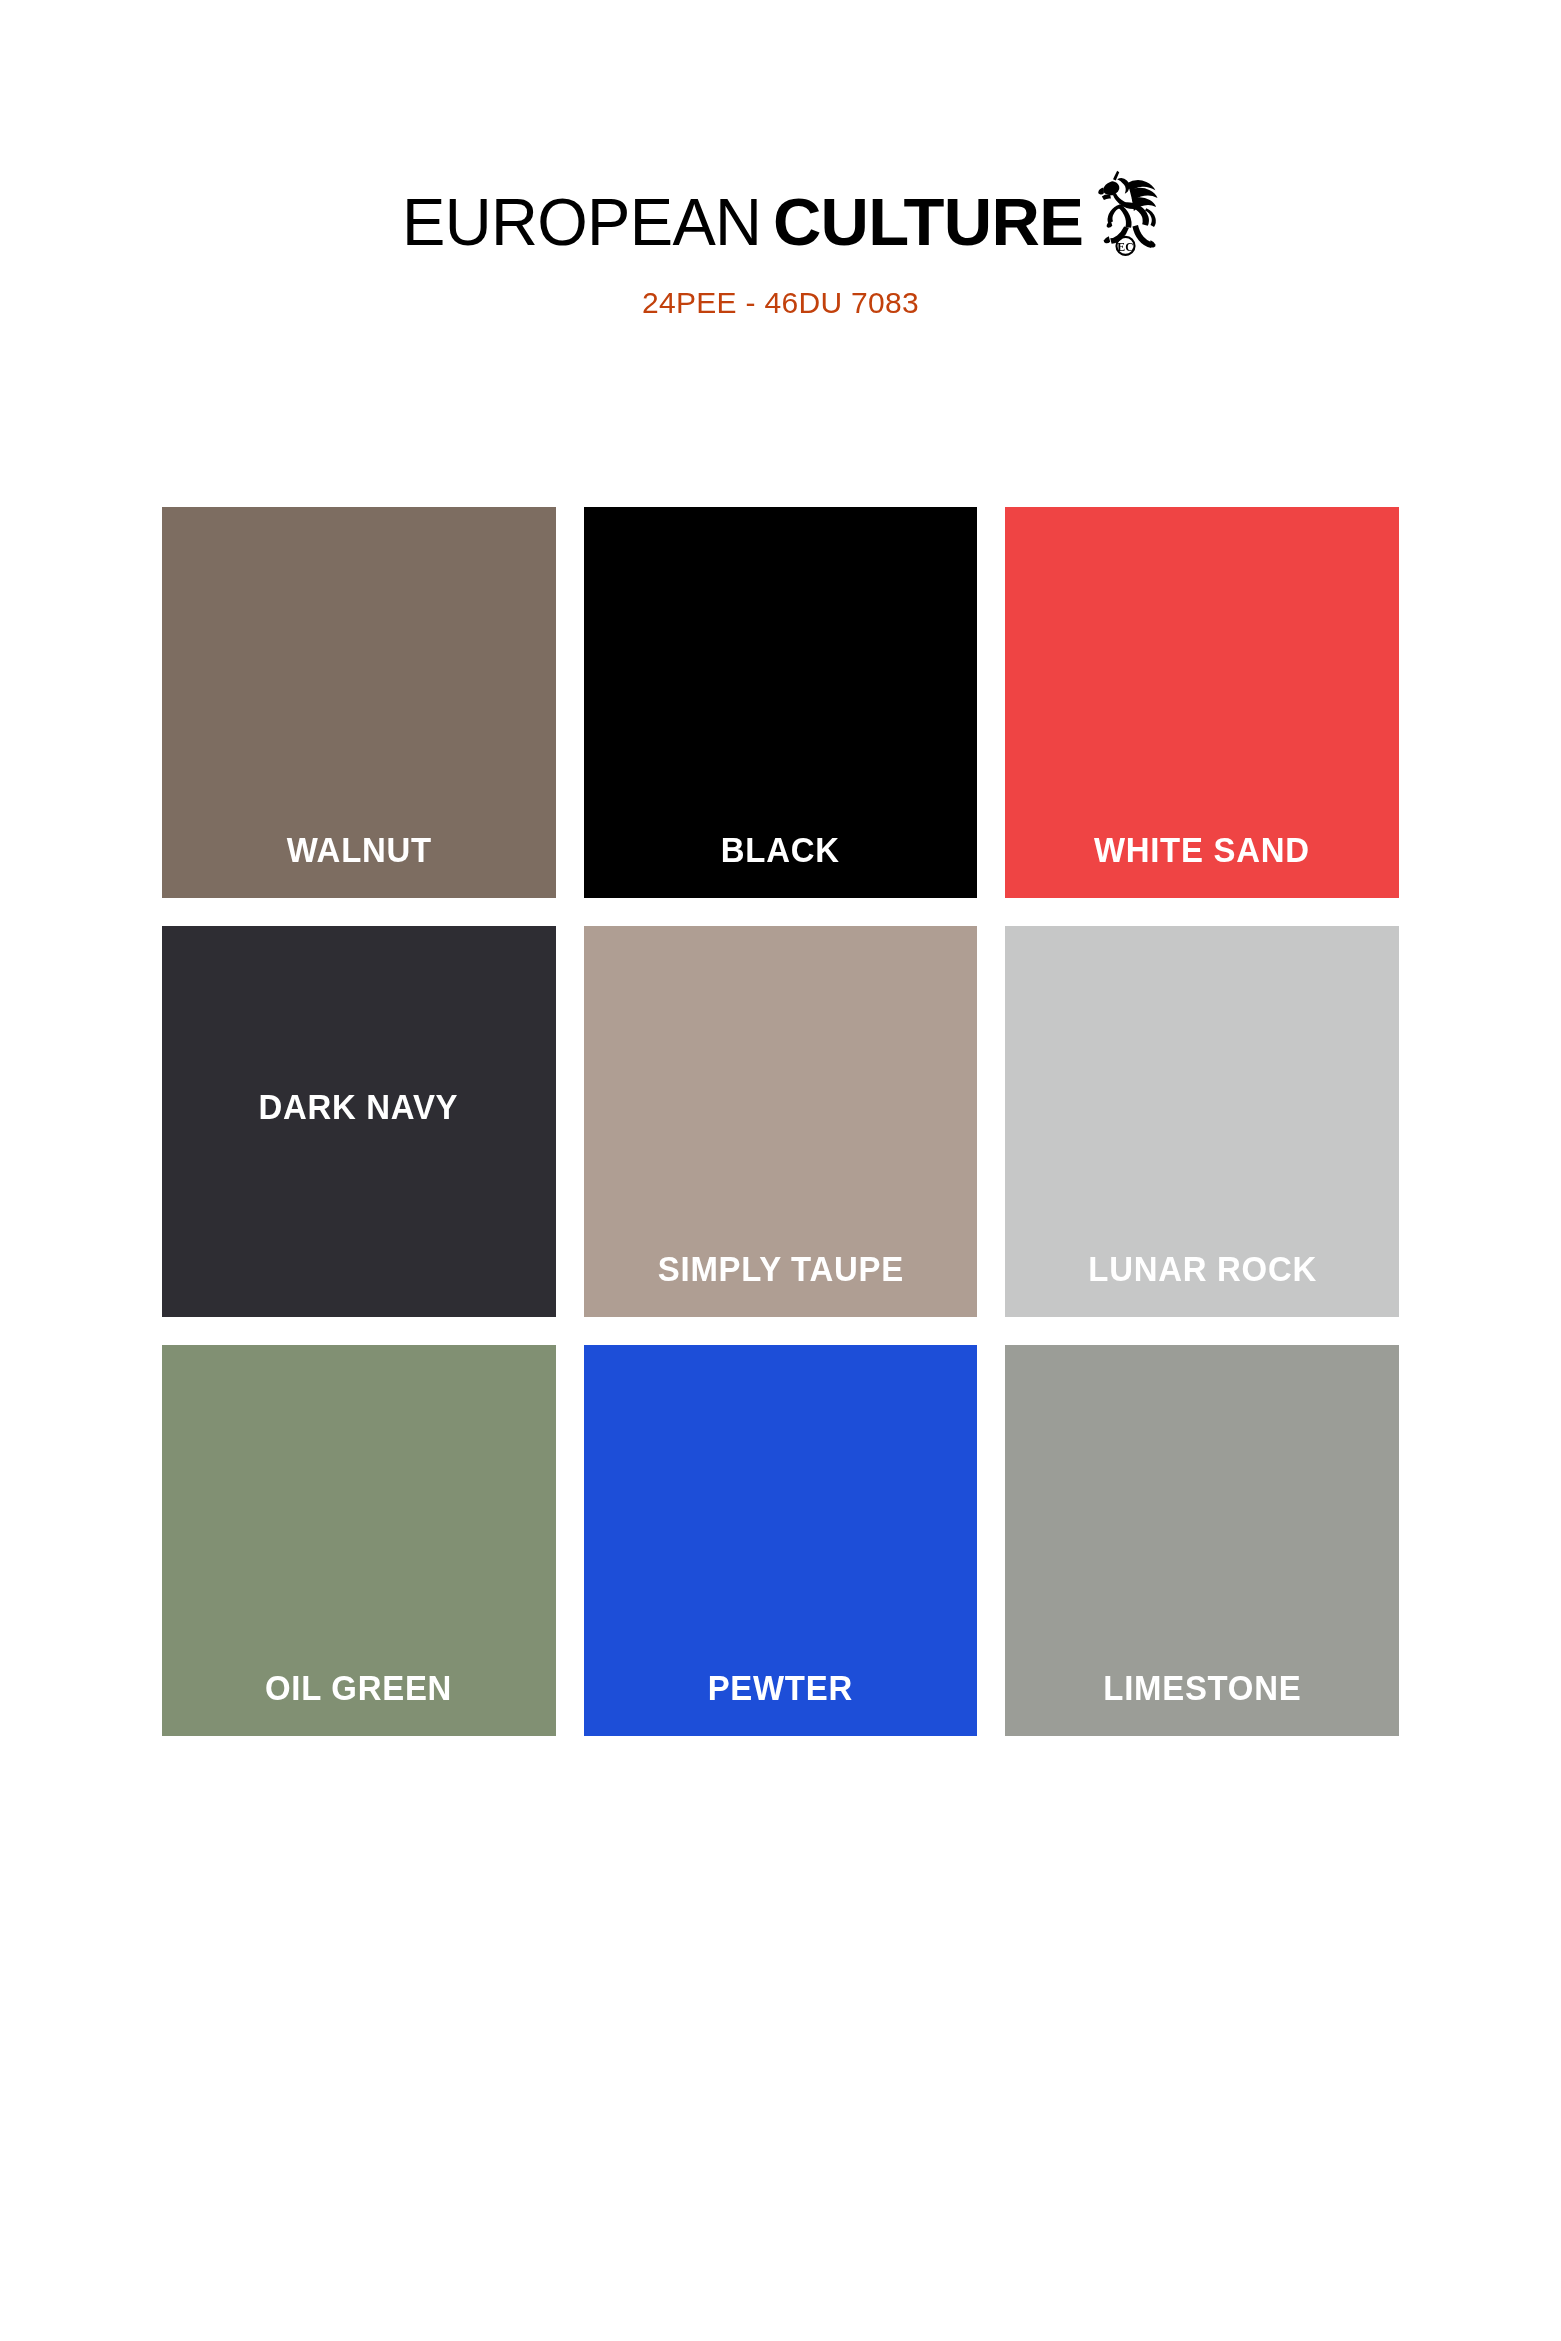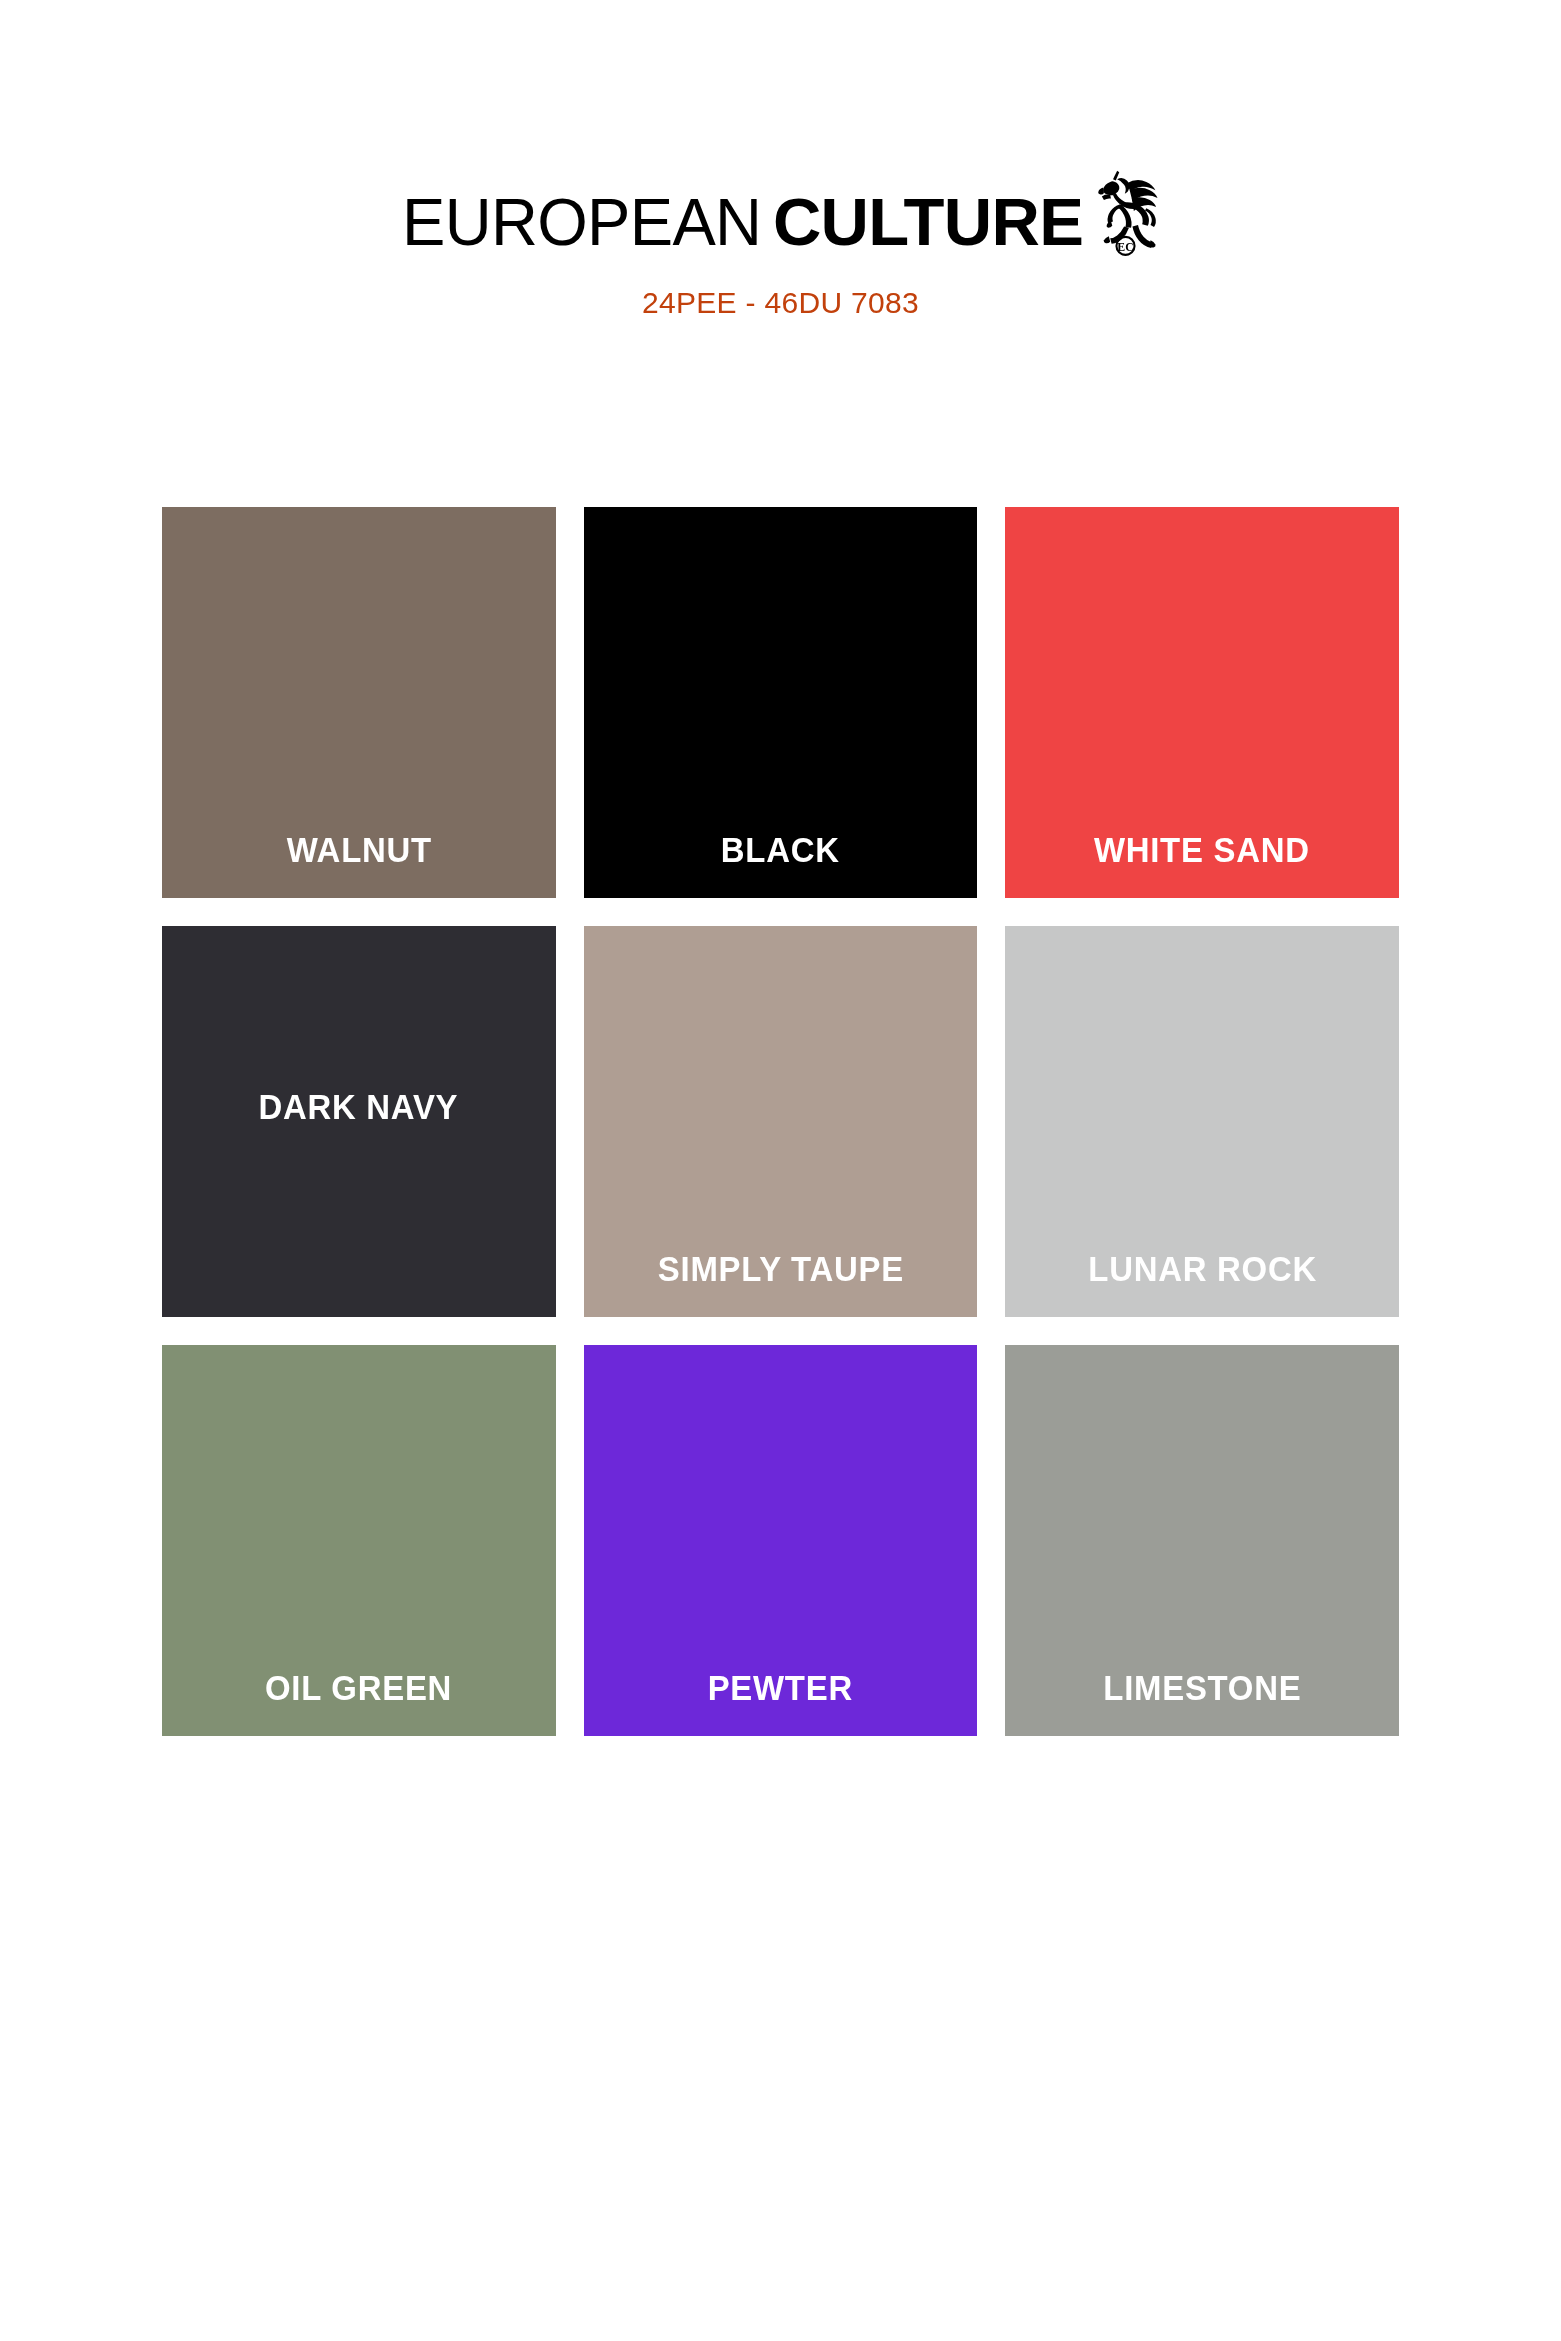--- a/index.html
+++ b/index.html
@@ -189,21 +189,21 @@
     </div>
 
     <div class="swatch" style="background: rgb(198, 199, 199);">
       <span class="swatch-label" style="color: rgb(255, 255, 255);">LUNAR ROCK</span>
     </div>
 
     <div class="swatch" style="background: rgb(129, 144, 115);">
       <span class="swatch-label" style="color: rgb(255, 255, 255);">OIL GREEN</span>
     </div>
 
-    <div class="swatch" style="background: #6d28d9; align-items: flex-end;">
+    <div class="swatch" style="background: #1d4ed8; align-items: flex-end;">
       <span class="swatch-label" style="color: rgb(255, 255, 255);">PEWTER</span>
     </div>
 
     <div class="swatch" style="background: rgb(155, 157, 151);">
       <span class="swatch-label" style="color: rgb(255, 255, 255);">LIMESTONE</span>
     </div>
 
   </div>
 </div>
 

